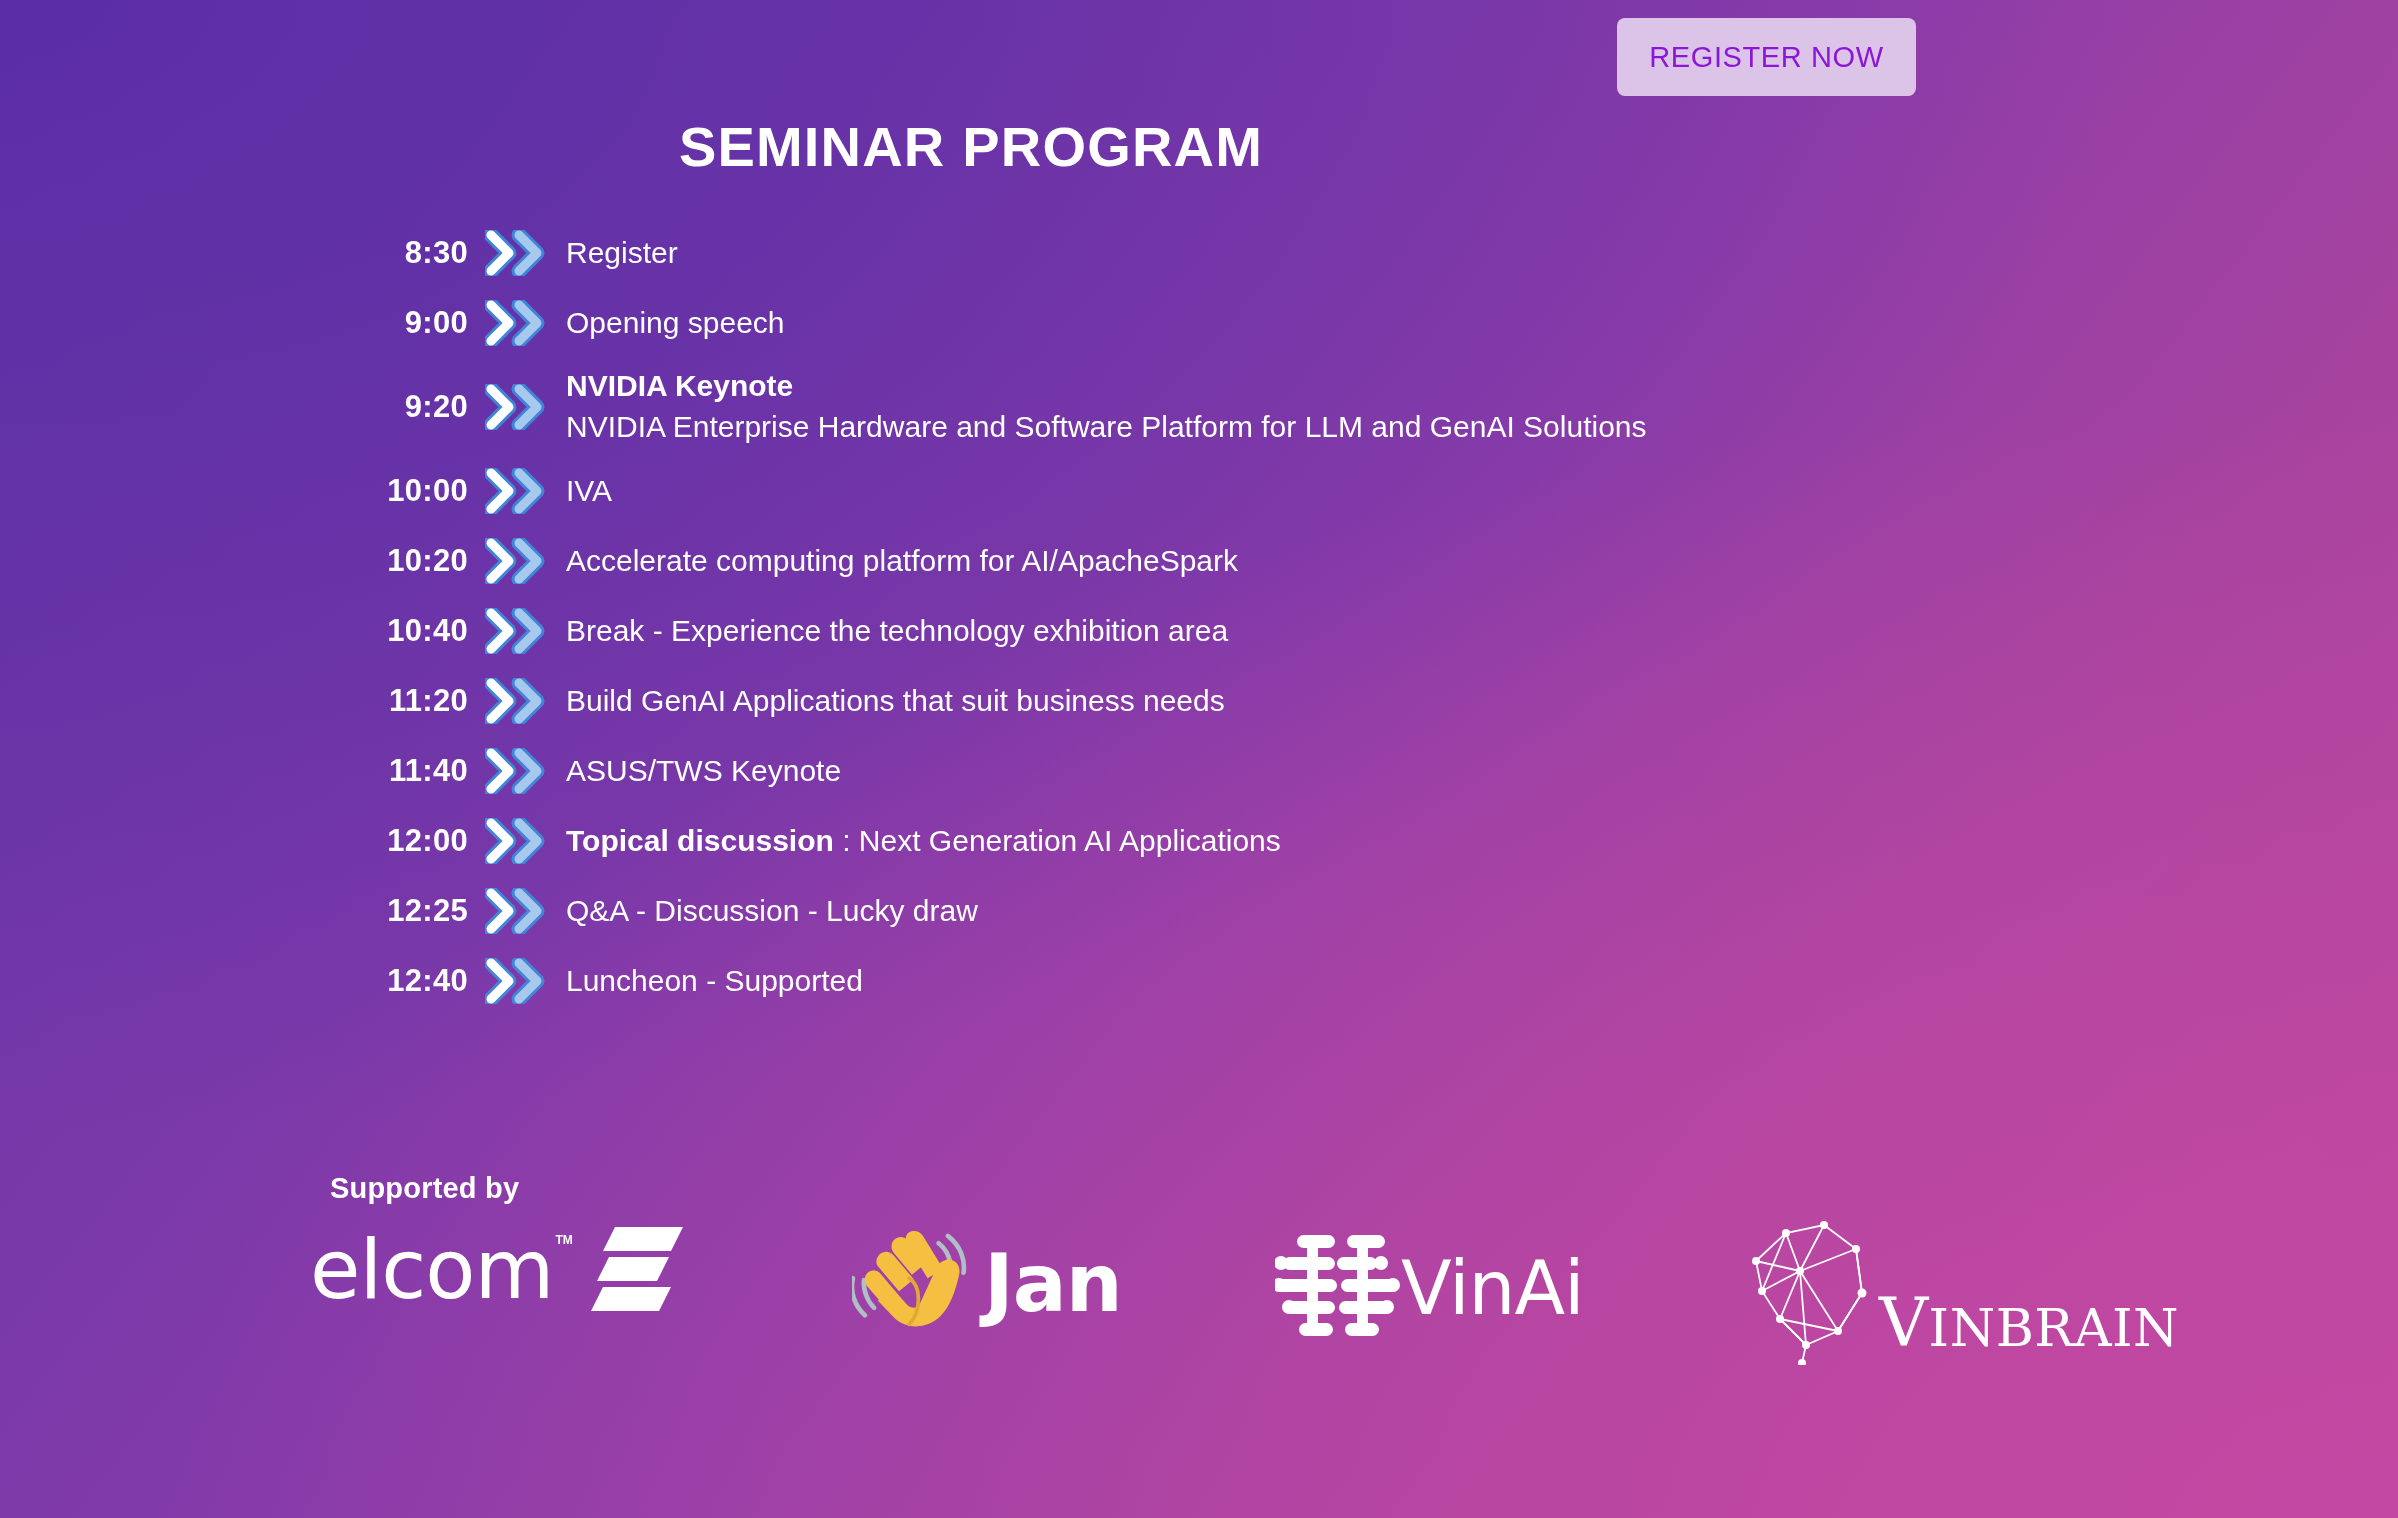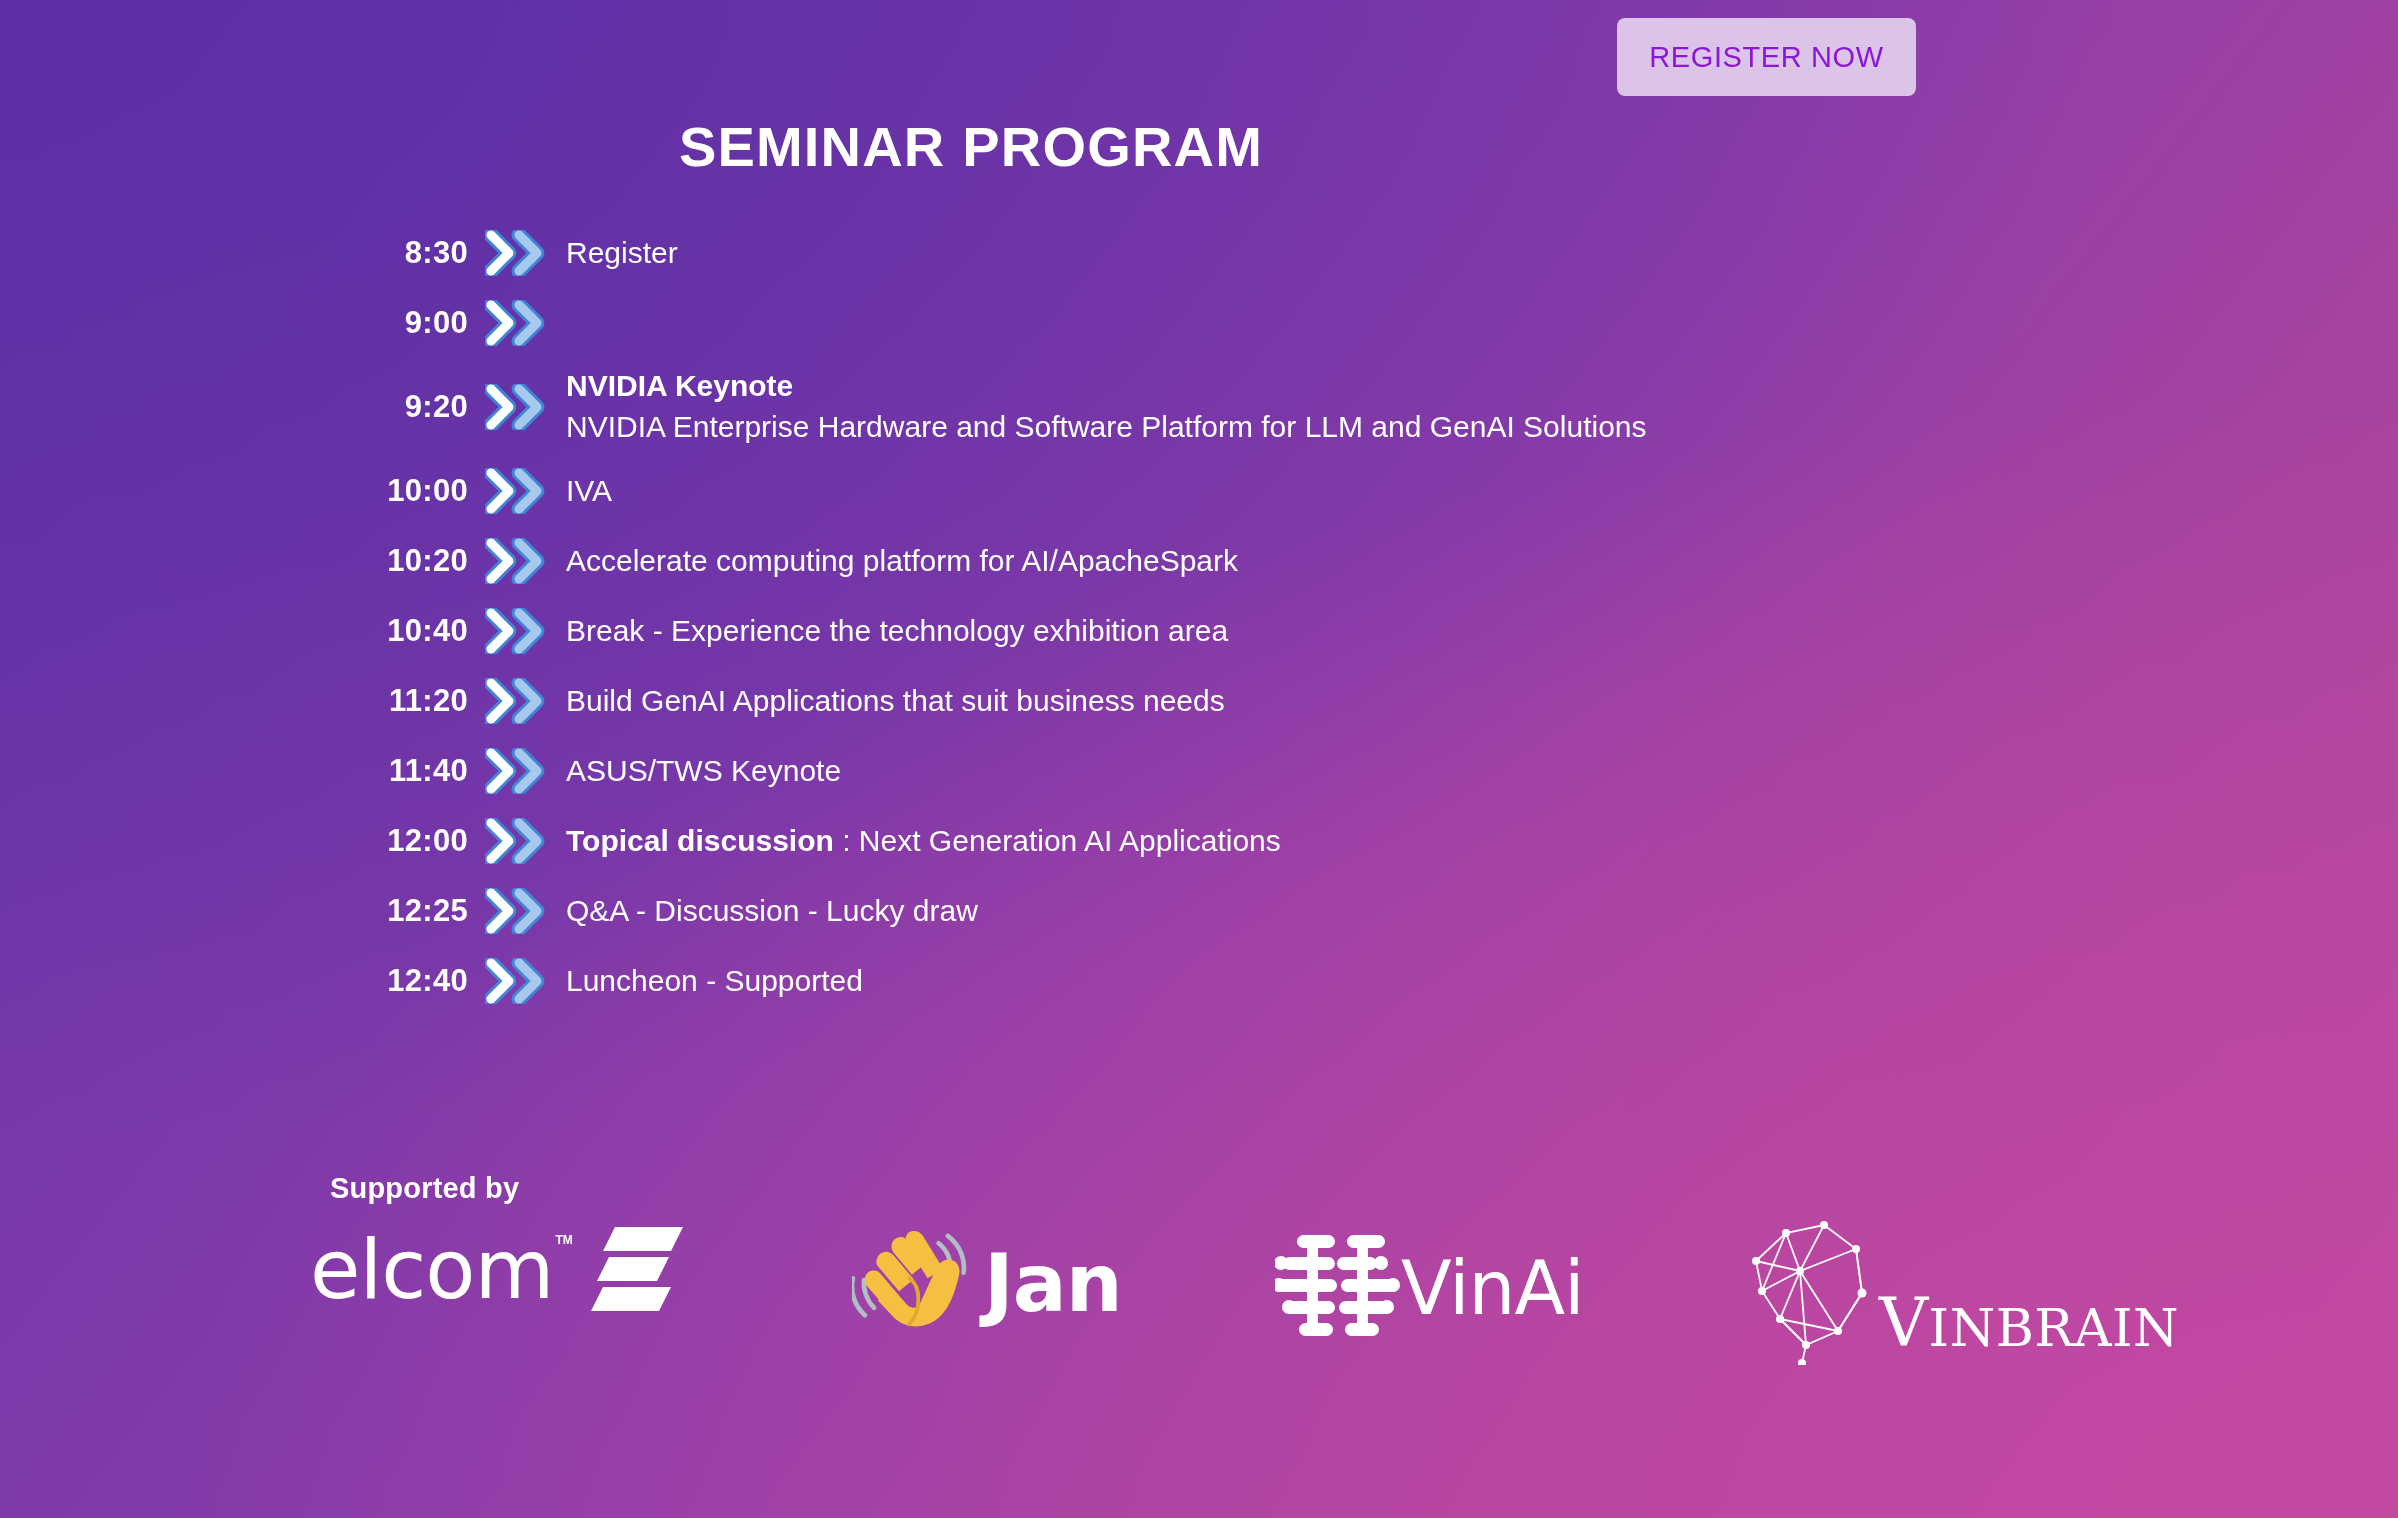--- a/index.html
+++ b/index.html
@@ -211,20 +211,21 @@
       <div class="sched-row">
         <div class="time">9:00</div>
         <div class="chev">
           <svg width="62" height="46" viewBox="0 0 62 46">
       <path d="M6 5 L24 23 L6 41" fill="none" stroke="#3a93e0" stroke-width="15" stroke-linecap="round" stroke-linejoin="round" opacity="0.85"></path>
       <path d="M34 5 L52 23 L34 41" fill="none" stroke="#3a93e0" stroke-width="15" stroke-linecap="round" stroke-linejoin="round" opacity="0.85"></path>
       <path d="M6 5 L24 23 L6 41" fill="none" stroke="#ffffff" stroke-width="9" stroke-linecap="round" stroke-linejoin="round"></path>
       <path d="M34 5 L52 23 L34 41" fill="none" stroke="#a8c9ee" stroke-width="9" stroke-linecap="round" stroke-linejoin="round"></path>
     </svg>
         </div>
+        <div class="desc"><span>Opening speech</span></div>
       </div>
       <div class="sched-row tall">
         <div class="time">9:20</div>
         <div class="chev">
           <svg width="62" height="46" viewBox="0 0 62 46">
       <path d="M6 5 L24 23 L6 41" fill="none" stroke="#3a93e0" stroke-width="15" stroke-linecap="round" stroke-linejoin="round" opacity="0.85"></path>
       <path d="M34 5 L52 23 L34 41" fill="none" stroke="#3a93e0" stroke-width="15" stroke-linecap="round" stroke-linejoin="round" opacity="0.85"></path>
       <path d="M6 5 L24 23 L6 41" fill="none" stroke="#ffffff" stroke-width="9" stroke-linecap="round" stroke-linejoin="round"></path>
       <path d="M34 5 L52 23 L34 41" fill="none" stroke="#a8c9ee" stroke-width="9" stroke-linecap="round" stroke-linejoin="round"></path>
     </svg>

